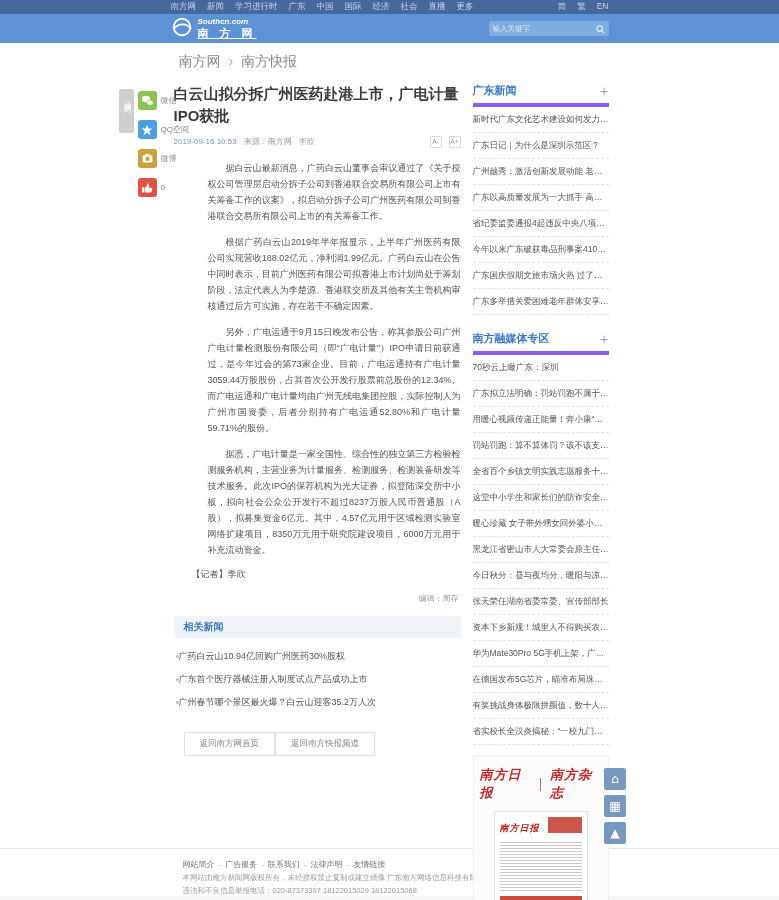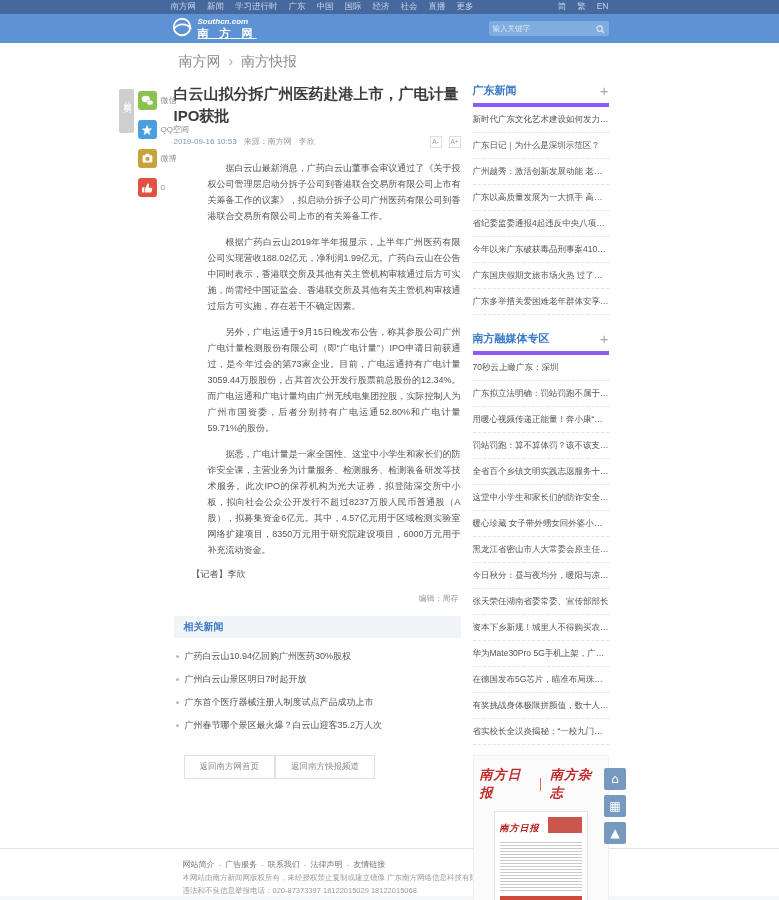--- a/index.html
+++ b/index.html
@@ -41,21 +41,21 @@
   .font-btn { width:12px; height:12px; border:1px solid #ddd; color:#999; font-size:6.5px;
     display:flex; align-items:center; justify-content:center; cursor:pointer; }
   .body-text { margin-top:12px; font-size:9px; color:#555; line-height:16px; text-align:justify;margin-left:34px; }
   .body-text p { text-indent:2em; margin:0 0 10px; }
   .byline { font-size:9px; color:#555; margin:6px 0 2px; text-indent:2em; }
   .editor { font-size:8px; color:#999; text-align:right; margin:12px 2px 12px 0; }
 
   
   .related-header { background:#f1f4f8; padding:4px 10px; font-size:10px; color:#3a79c3; font-weight:bold; margin-top:6px; }
   .related-list { padding:7px 2px 2px; list-style:none; }
-  .related-item { font-size:9px; color:#555; padding:5px 0; display:flex; align-items:center; gap:6px; cursor:pointer; }
+  .related-item { font-size:9px; color:#555; padding:5px 0; display:flex; align-items:center; cursor:pointer; }
   .bullet { width:3px; height:3px; background:#bbb; border-radius:50%; flex:0 0 auto; }
 
   .back-buttons { display:flex; margin:16px 0 0 10px; }
   .back-btn { border:1px solid #e0e0e0; background:#fff; color:#888; font-size:8.5px; padding:5px 15px; cursor:pointer; }
 
   
   .side-section { margin-bottom:10px; }
   .side-header { display:flex; justify-content:space-between; align-items:center; border-bottom:4px solid #8b5cf6; padding:6px 0 5px; }
   .side-title { color:#3a79c3; font-weight:bold; font-size:11px; }
   .plus-icon { color:#aaa; font-size:15px; font-weight:300; line-height:1; cursor:pointer; }
@@ -214,37 +214,33 @@
           <span class="date">2019-09-16 10:53</span>
           <span>来源：南方网</span>
           <span>李欣</span>
           <span class="spacer"></span>
           <span class="font-btn">A-</span>
           <span class="font-btn">A+</span>
         </div>
 
         <div class="body-text">
           <p>据白云山最新消息，广药白云山董事会审议通过了《关于授权公司管理层启动分拆子公司到香港联合交易所有限公司上市有关筹备工作的议案》，拟启动分拆子公司广州医药有限公司到香港联合交易所有限公司上市的有关筹备工作。</p>
-          <p>根据广药白云山2019年半年报显示，上半年广州医药有限公司实现营收188.02亿元，净利润1.99亿元。广药白云山在公告中同时表示，香港联交所及其他有关主管机构审核通过后方可实施，尚需经中国证监会、香港联交所及其他有关主管机构审核通过后方可实施，存在若干不确定因素。</p>
+          <p>根据广药白云山2019年半年报显示，上半年广州医药有限公司实现营收188.02亿元，净利润1.99亿元。广药白云山在公告中同时表示，目前广州医药有限公司拟香港上市计划尚处于筹划阶段，法定代表人为李楚源、香港联交所及其他有关主管机构审核通过后方可实施，存在若干不确定因素。</p>
           <p>另外，广电运通于9月15日晚发布公告，称其参股公司广州广电计量检测股份有限公司（即“广电计量”）IPO申请日前获通过，是今年过会的第73家企业。目前，广电运通持有广电计量3059.44万股股份，占其首次公开发行股票前总股份的12.34%。而广电运通和广电计量均由广州无线电集团控股，实际控制人为广州市国资委，后者分别持有广电运通52.80%和广电计量59.71%的股份。</p>
-          <p>据悉，广电计量是一家全国性、这堂中小学生和家长们的防诈安全课，主营业务为计量服务、检测服务、检测装备研发等技术服务。此次IPO的保荐机构为光大证券，拟登陆深交所中小板，拟向社会公众公开发行不超过8237万股人民币普通股（A股），拟募集资金6亿元。其中，4.57亿元用于区域检测实验室网络扩建项目，8350万元用于研究院建设项目，6000万元用于补充流动资金。</p>
+          <p>据悉，广电计量是一家全国性、综合性的独立第三方检验检测服务机构，主营业务为计量服务、检测服务、检测装备研发等技术服务。此次IPO的保荐机构为光大证券，拟登陆深交所中小板，拟向社会公众公开发行不超过8237万股人民币普通股（A股），拟募集资金6亿元。其中，4.57亿元用于区域检测实验室网络扩建项目，8350万元用于研究院建设项目，6000万元用于补充流动资金。</p>
         </div>
 
         <div class="byline">【记者】李欣</div>
         <div class="editor">编辑：周存</div>
 
         <div class="related-header">相关新闻</div>
         <ul class="related-list">
           <li class="related-item">
             <span class="bullet"></span>
             <span>广药白云山10.94亿回购广州医药30%股权</span>
-          </li>
-          <li class="related-item">
-            <span class="bullet"></span>
-            <span>广州白云山景区明日7时起开放</span>
           </li>
           <li class="related-item">
             <span class="bullet"></span>
             <span>广东首个医疗器械注册人制度试点产品成功上市</span>
           </li>
           <li class="related-item">
             <span class="bullet"></span>
             <span>广州春节哪个景区最火爆？白云山迎客35.2万人次</span>
           </li>
         </ul>

